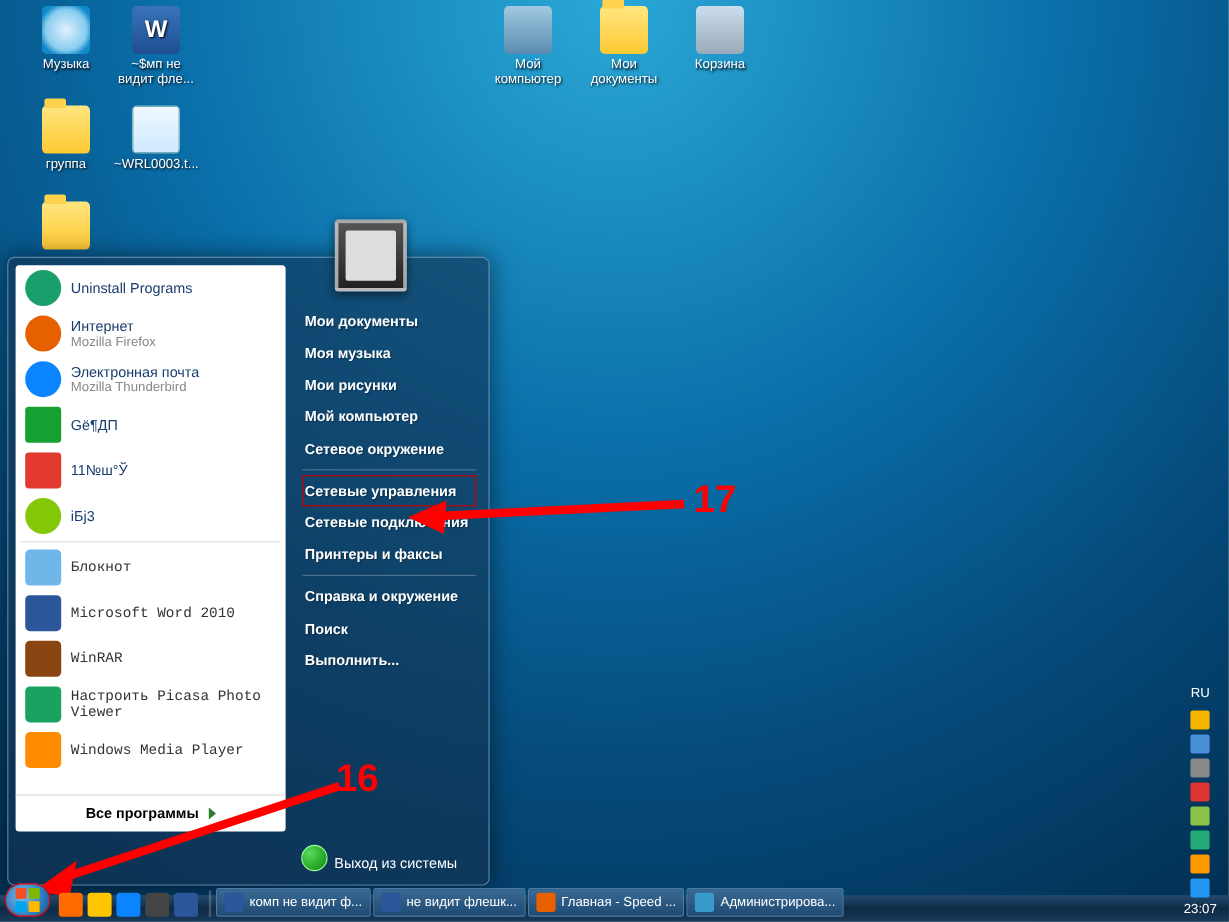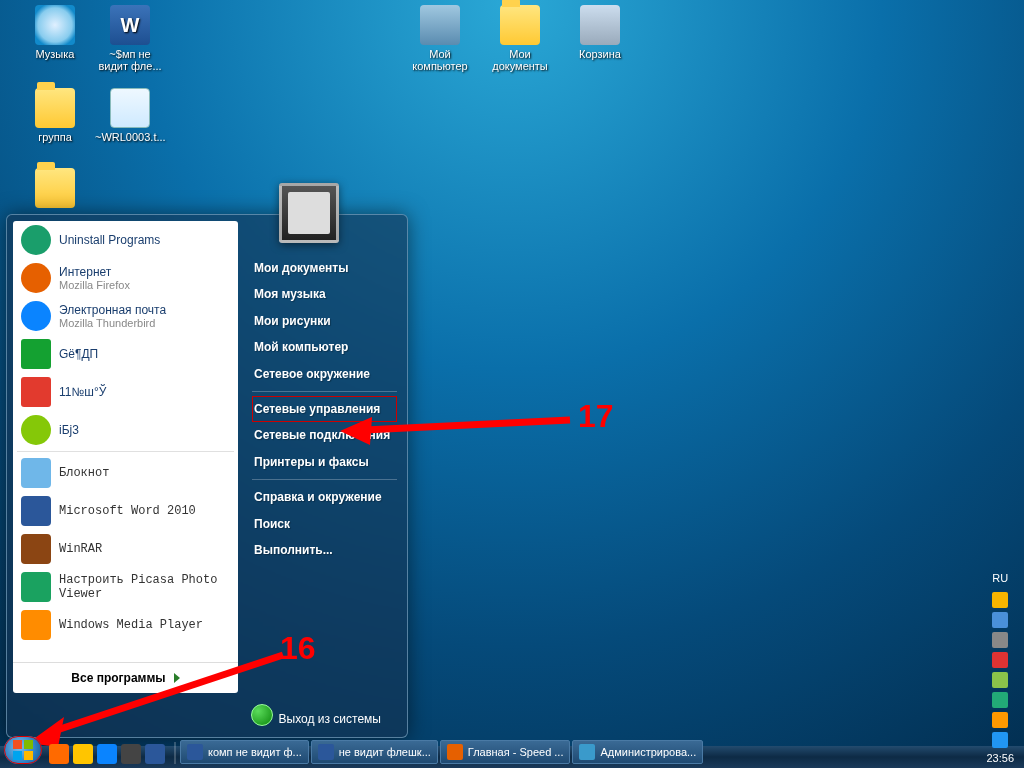--- a/index.html
+++ b/index.html
@@ -250,15 +250,15 @@
     <span>RU</span>
     <span style="width:8px"></span>
     <span class="ti" style="background:#f7b500"></span>
     <span class="ti" style="background:#4a90d9"></span>
     <span class="ti" style="background:#888"></span>
     <span class="ti" style="background:#d33"></span>
     <span class="ti" style="background:#8bc34a"></span>
     <span class="ti" style="background:#2a7"></span>
     <span class="ti" style="background:#f90"></span>
     <span class="ti" style="background:#2196f3"></span>
-    <span>23:56</span>
+    <span>23:07</span>
   </div>
 </div>
 
 </body></html>

